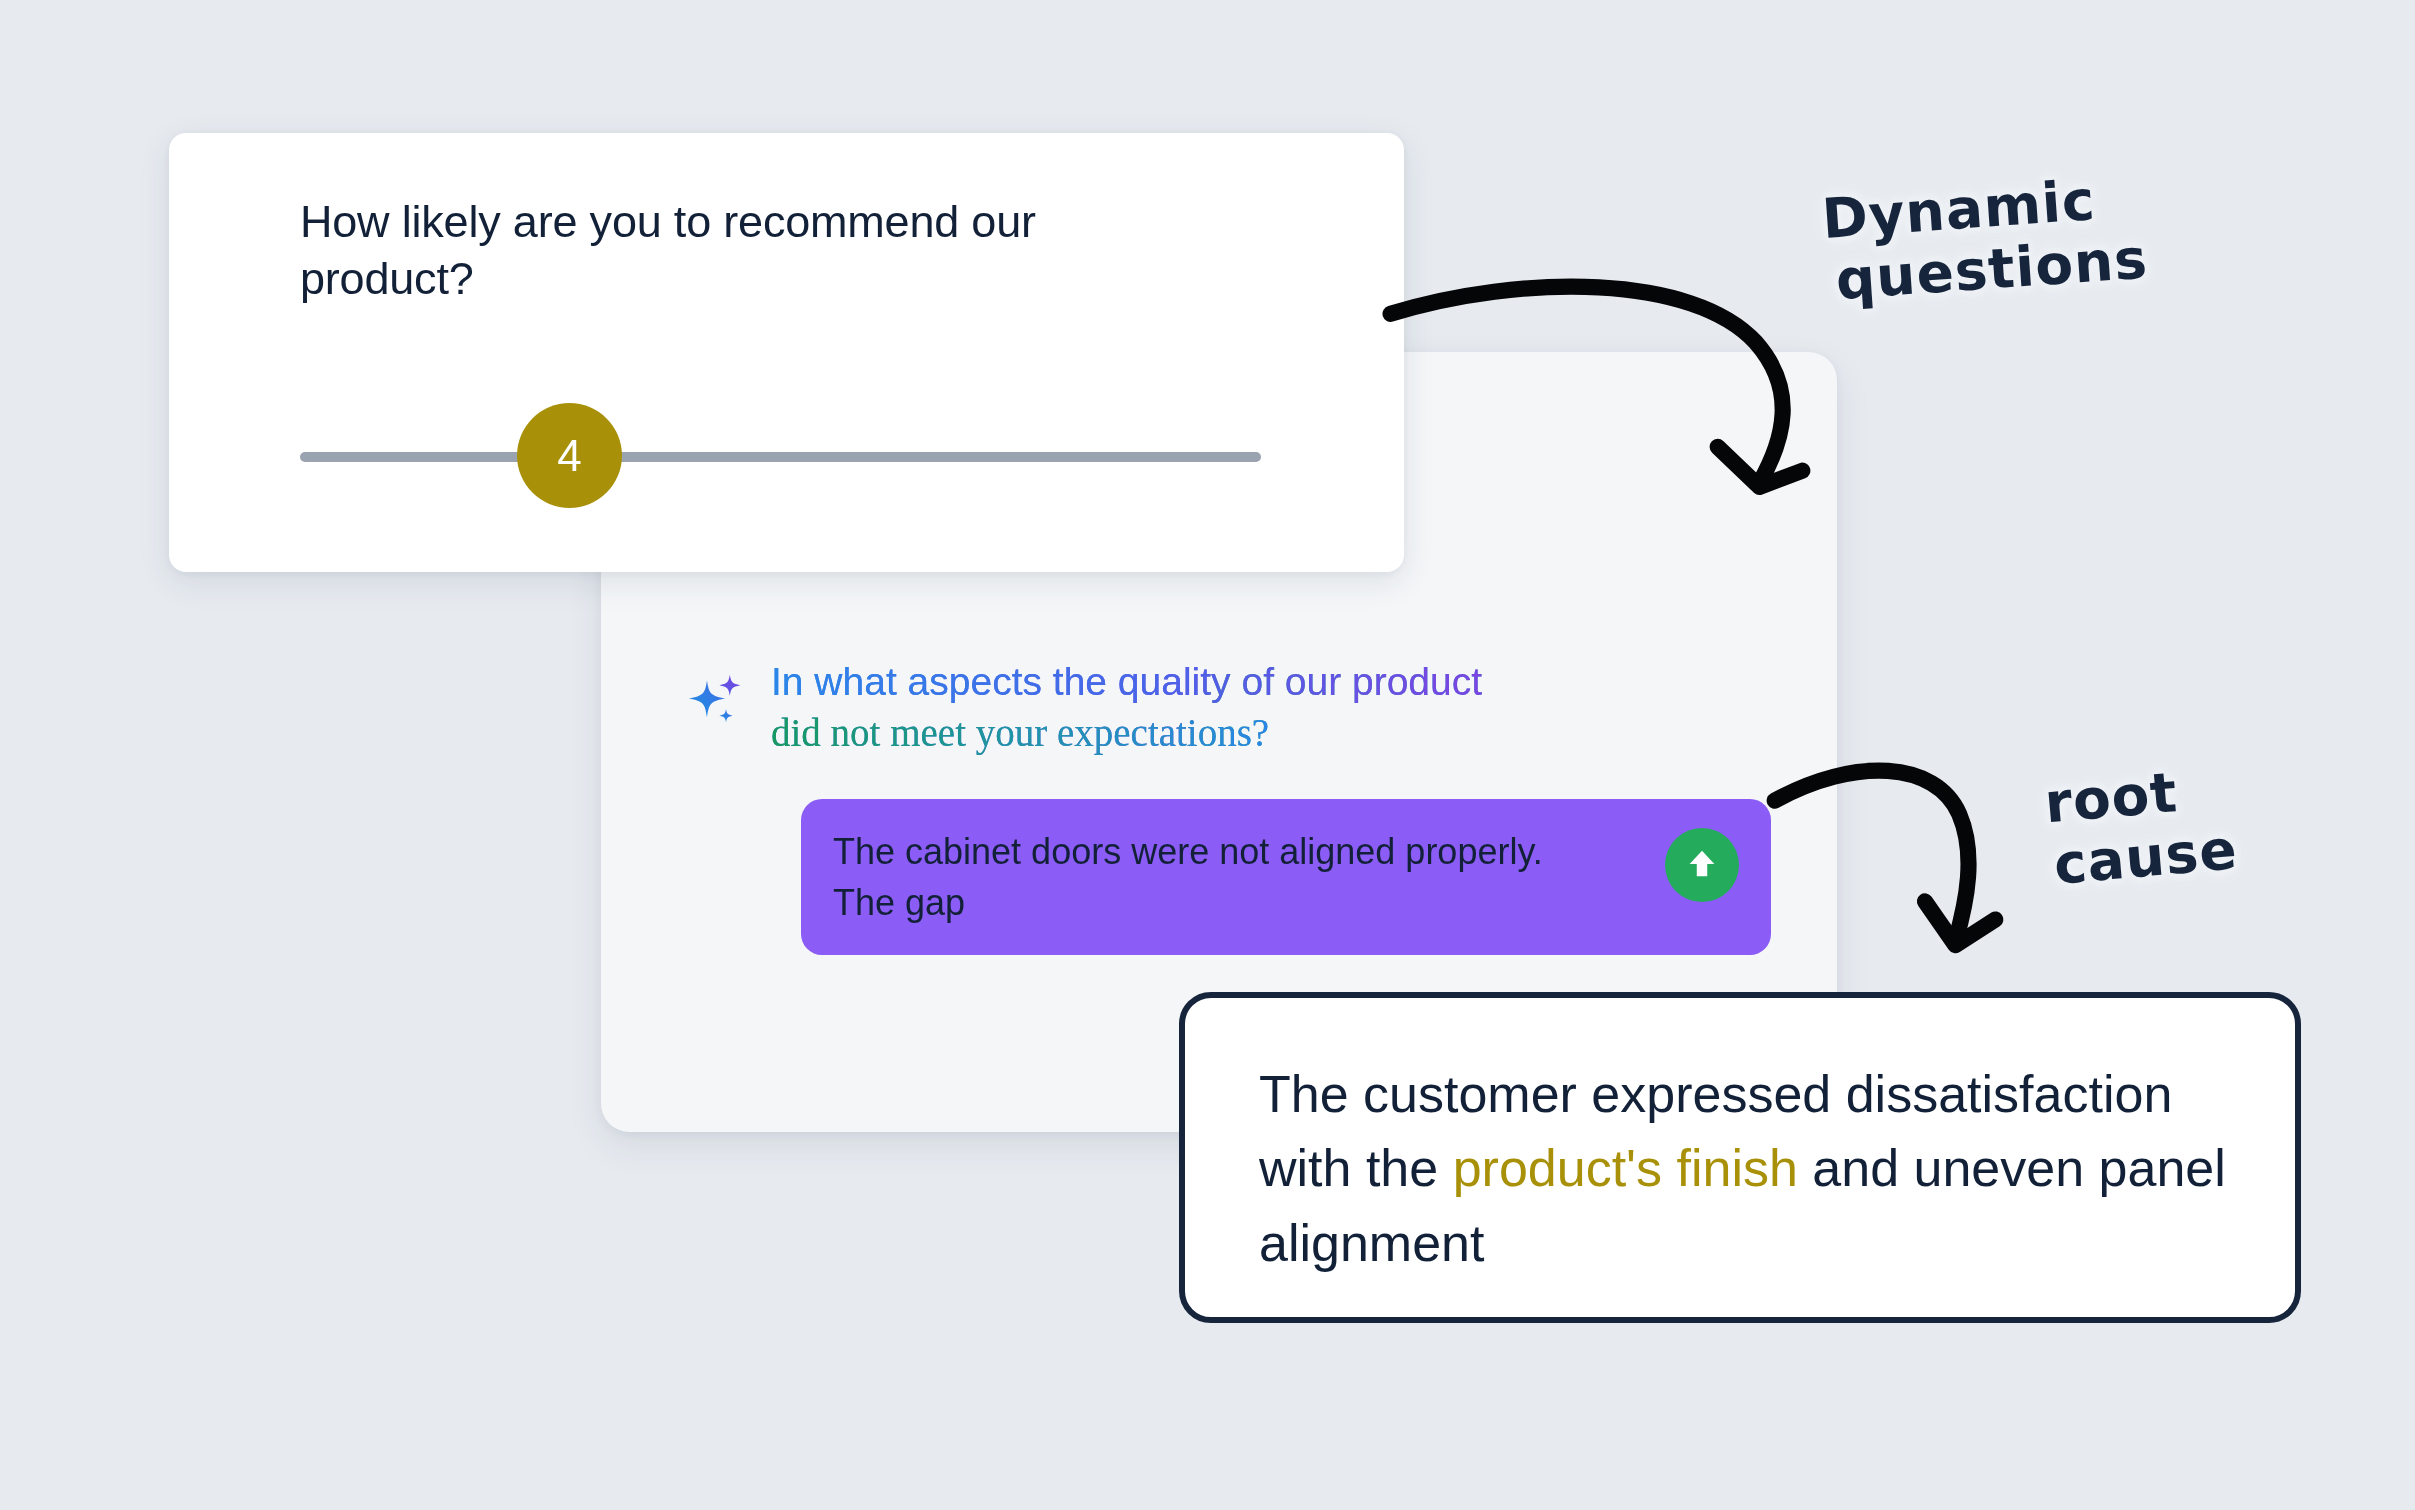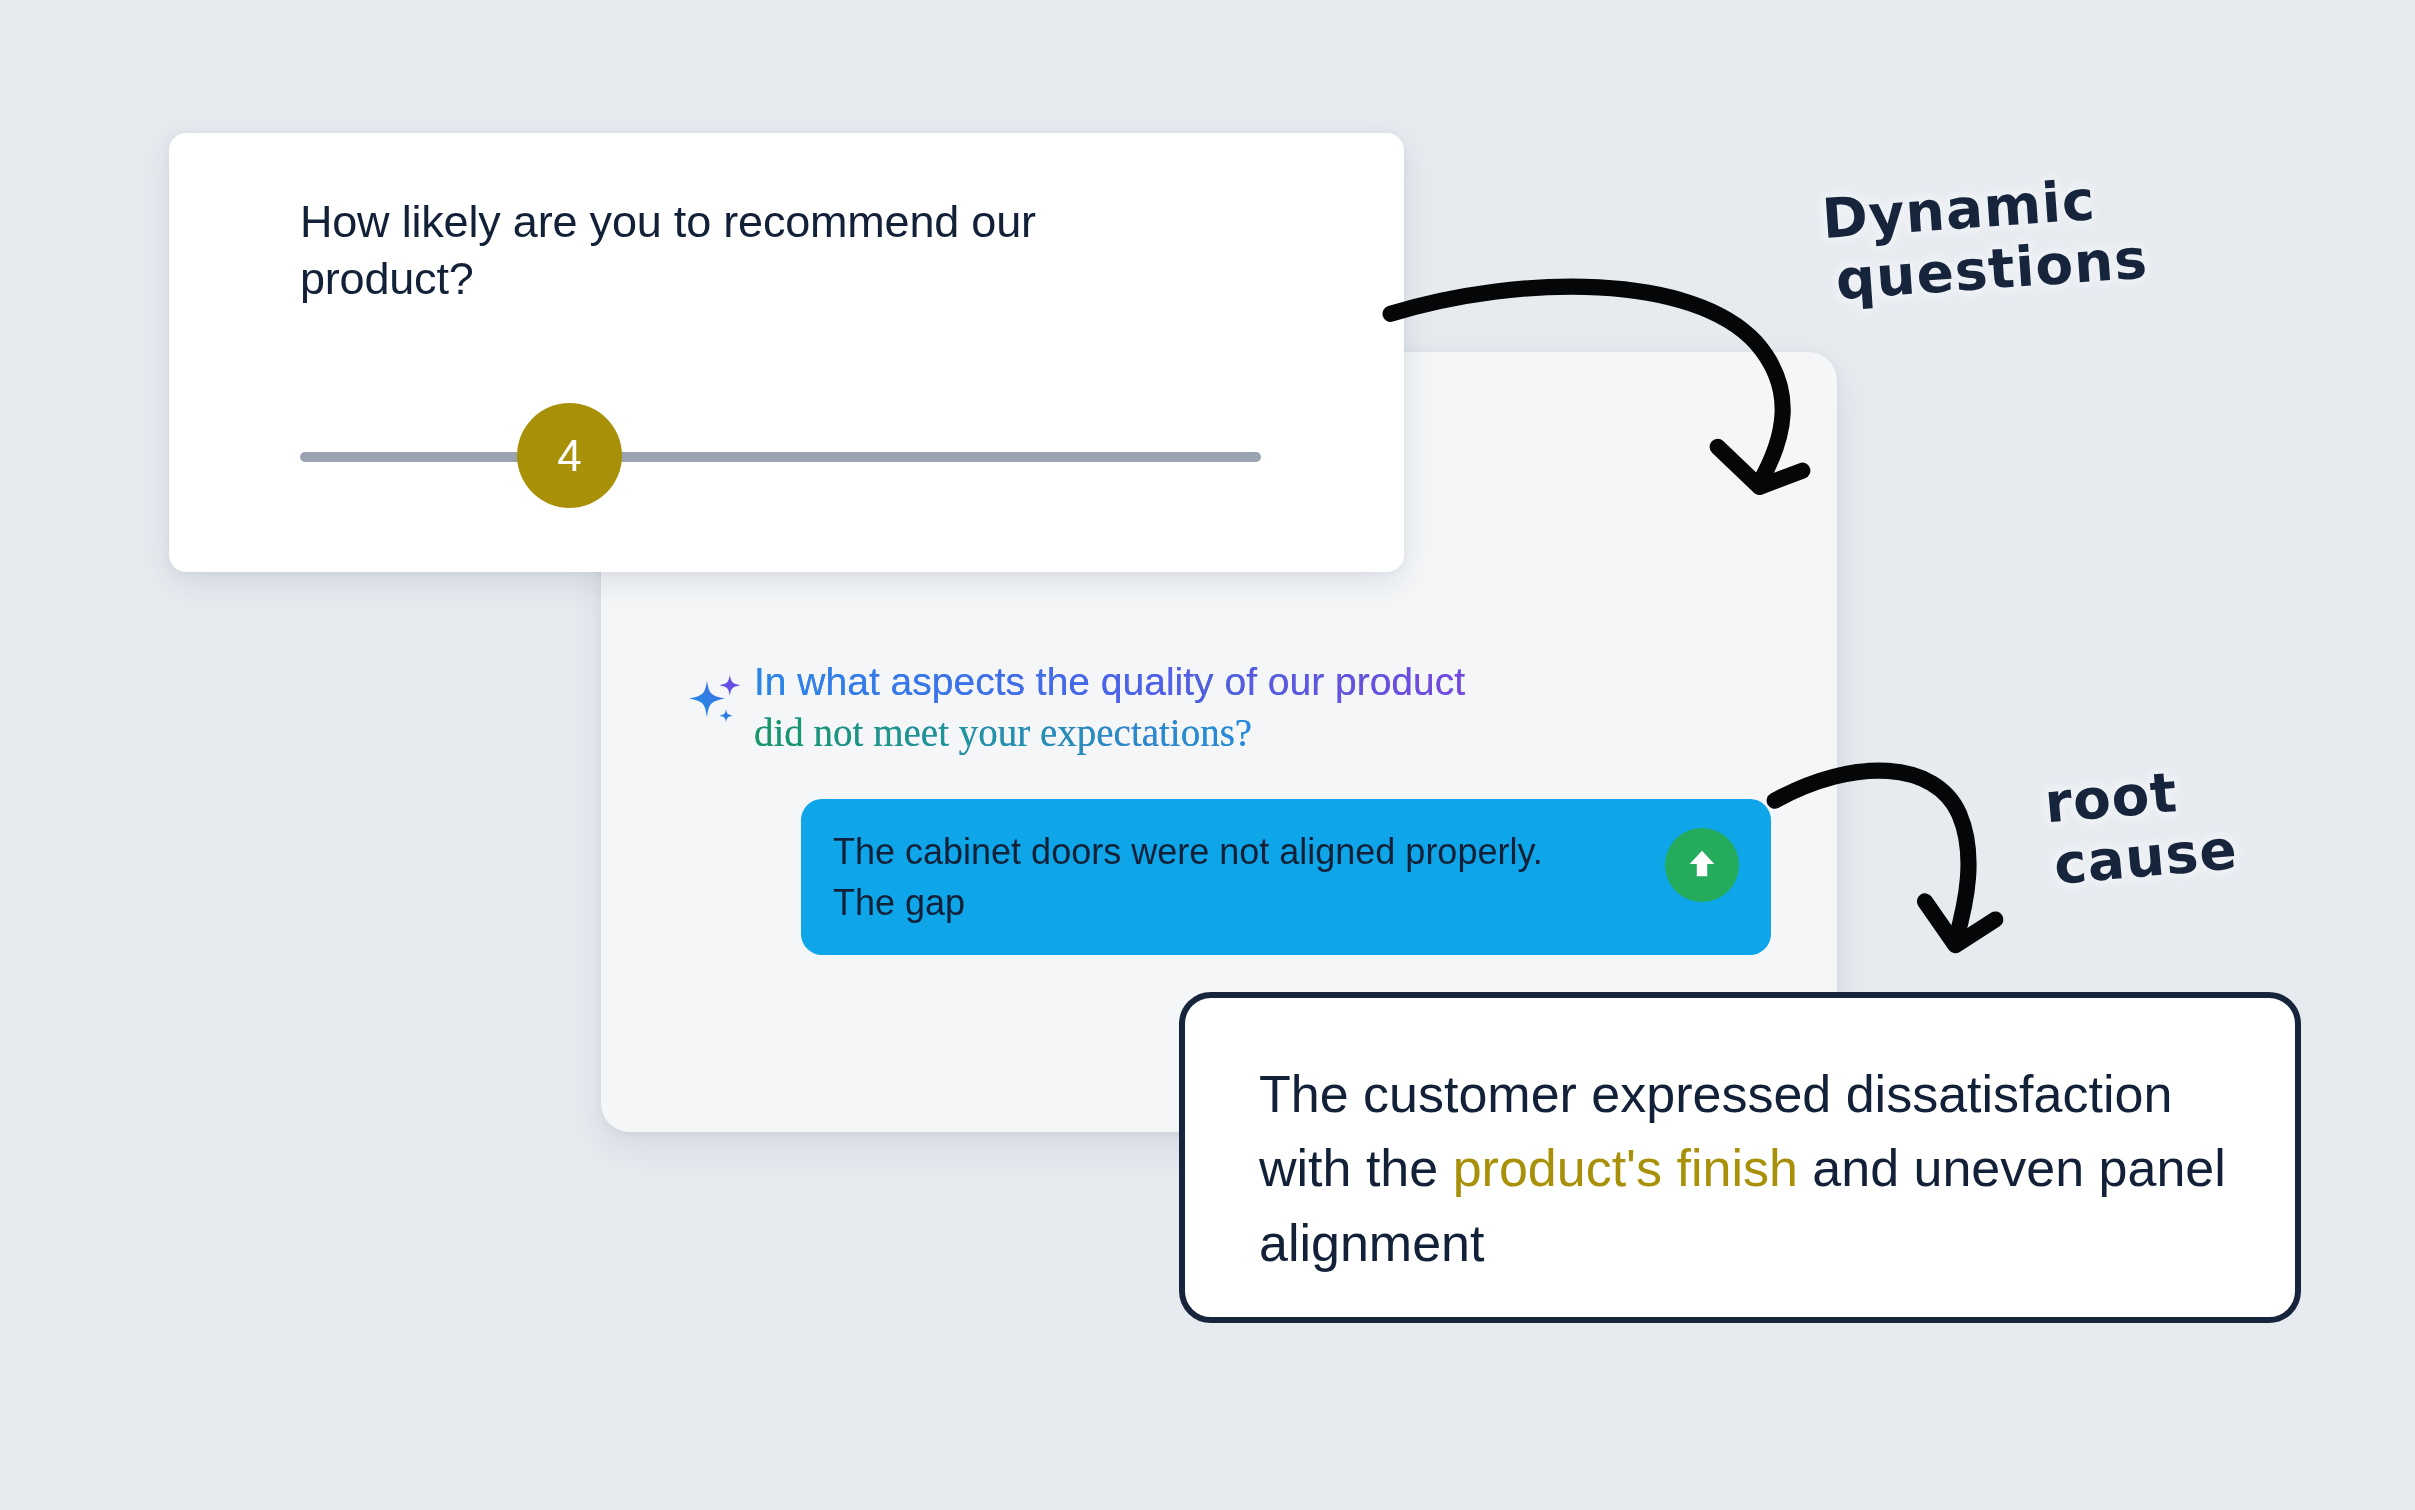--- a/index.html
+++ b/index.html
@@ -112,21 +112,21 @@
     font-size: 39px;
     color: #122138;
   }
   .chat-q2-row {
     position: absolute;
     left: 86px;
     top: 304px;
     width: 1122px;
     display: flex;
     align-items: flex-start;
-    gap: 8px;
+    gap: 25px;
   }
   .sparkle-icon {
     flex: 0 0 auto;
     width: 59px;
     height: 59px;
     margin-top: 13.3px;
   }
   .chat-q2-text {
     font-size: 39px;
     line-height: 1.32;
@@ -149,21 +149,21 @@
     background-clip: text;
     color: transparent;
     font-family: Liberation Serif, serif;
   }
   .answer-bubble {
     position: absolute;
     left: 200px;
     top: 447px;
     width: 970px;
     min-height: 143px;
-    background: #0ea5e9;
+    background: #8b5cf6;
     border-radius: 21px;
     padding: 27px 32px;
     box-sizing: border-box;
   }
   .answer-bubble-text {
     font-size: 36px;
     line-height: 1.42;
     color: #122138;
     width: 761px;
   }

